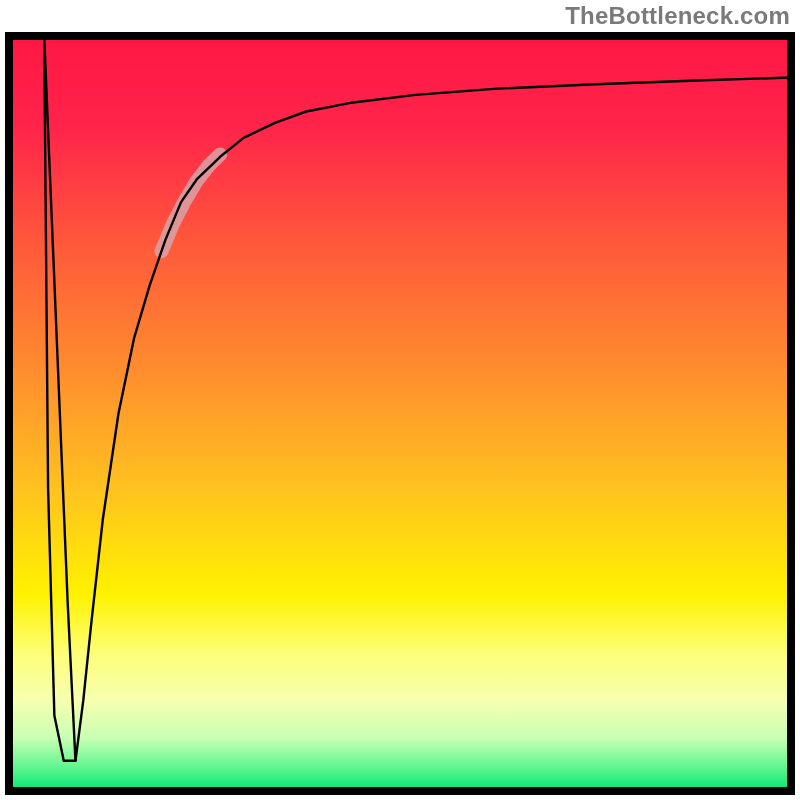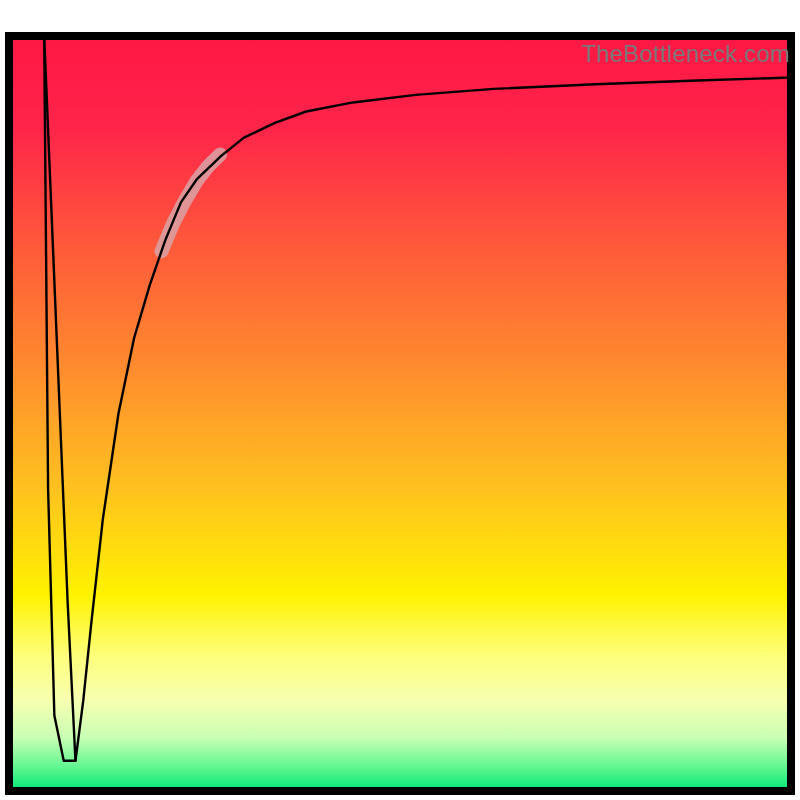--- a/index.html
+++ b/index.html
@@ -16,23 +16,22 @@
     width: 800px;
     height: 800px;
   }
   .watermark {
     position: absolute;
     top: 2px;
     right: 10px;
     font-size: 24px;
     color: #7a7a7a;
     z-index: 10;
-    font-weight: 400;
+    font-weight: 700;
     letter-spacing: 0.2px;
-    margin-top: 38px;
   }
   svg.plot {
     position: absolute;
     left: 0;
     top: 0;
   }
 </style>
 </head>
 <body>
 <div class="wrap">

